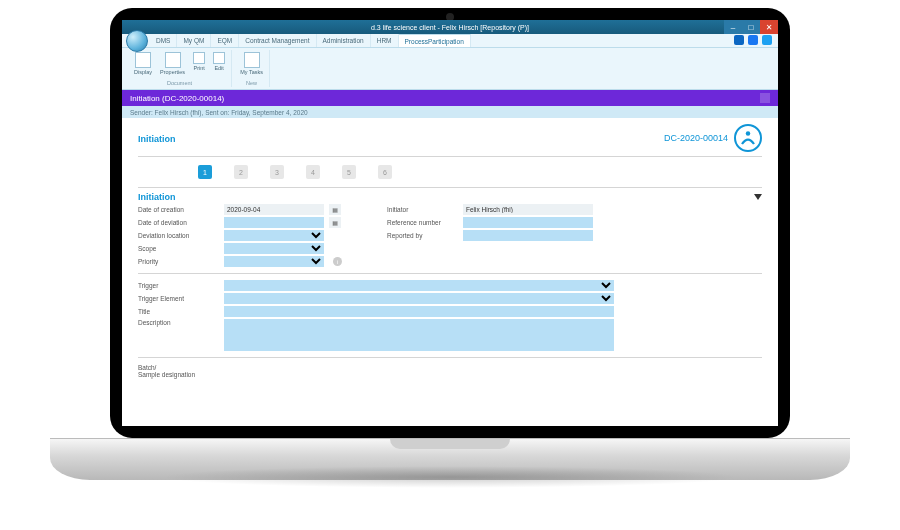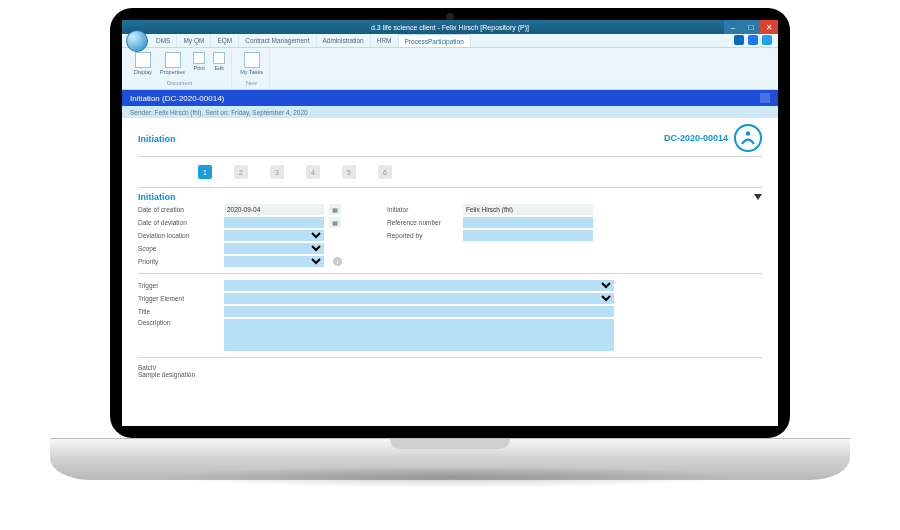--- a/index.html
+++ b/index.html
@@ -37,28 +37,28 @@
   
   .ribbon{height:42px;background:#eaf6fc;display:flex;align-items:flex-start;padding:2px 6px;gap:2px;border-bottom:1px solid #bcdceb;}
   .rgrp{display:flex;flex-direction:column;align-items:center;border-right:1px solid #d5e9f3;padding:0 4px;height:100%;}
   .rgrp-row{display:flex;gap:4px;flex:1;align-items:flex-start;}
   .rbtn{display:flex;flex-direction:column;align-items:center;gap:1px;padding:2px;}
   .rbtn .ric{width:16px;height:16px;border:1px solid #9cc3d8;background:#fff;}
   .rbtn.small .ric{width:12px;height:12px;}
   .rbtn-label{font-size:5.5px;color:#4a6a7a;}
   .rgrp-title{font-size:5.5px;color:#7a98a8;padding-bottom:1px;}
   
-  .bar{height:16px;background:#1d4ed8;color:#fff;display:flex;align-items:center;padding:0 8px;font-size:8px;justify-content:space-between;}
+  .bar{height:16px;background:#6d28d9;color:#fff;display:flex;align-items:center;padding:0 8px;font-size:8px;justify-content:space-between;}
   .bar2{height:12px;background:#cfe9f6;color:#5a7a8a;font-size:6.5px;display:flex;align-items:center;padding:0 8px;}
   .sq{width:10px;height:10px;background:#fff3;}
   
   .doc{background:#fff;height:calc(100% - 98px);overflow:hidden;padding:6px 16px;}
   .doc-head{display:flex;justify-content:space-between;align-items:center;}
   .doc-title{color:#0f95d7;font-size:18px;font-weight:700;}
-  .doc-id{color:#0f95d7;font-size:9px;font-weight:700;padding-left:20px;}
+  .doc-id{color:#0f95d7;font-size:9px;font-weight:400;padding-left:20px;}
   .logo{width:28px;height:28px;border-radius:50%;border:2px solid #0f95d7;display:flex;align-items:center;justify-content:center;}
   .logo svg{width:18px;height:18px;}
   .sub{color:#0f95d7;font-size:9px;font-weight:600;margin-top:2px;}
   .hr{height:1px;background:#d5d5d5;margin:4px 0;}
   
   .steps{display:flex;gap:22px;justify-content:flex-start;padding:4px 0 4px 60px;}
   .step{width:14px;height:14px;border-radius:2px;background:#e7e7e7;color:#999;font-size:7px;display:flex;align-items:center;justify-content:center;}
   .step.active{background:#1b9dd9;color:#fff;}
   .section-head{display:flex;justify-content:space-between;align-items:center;color:#0f95d7;font-weight:700;font-size:9px;margin:2px 0;}
   .caret{border-left:4px solid transparent;border-right:4px solid transparent;border-top:6px solid #333;}

